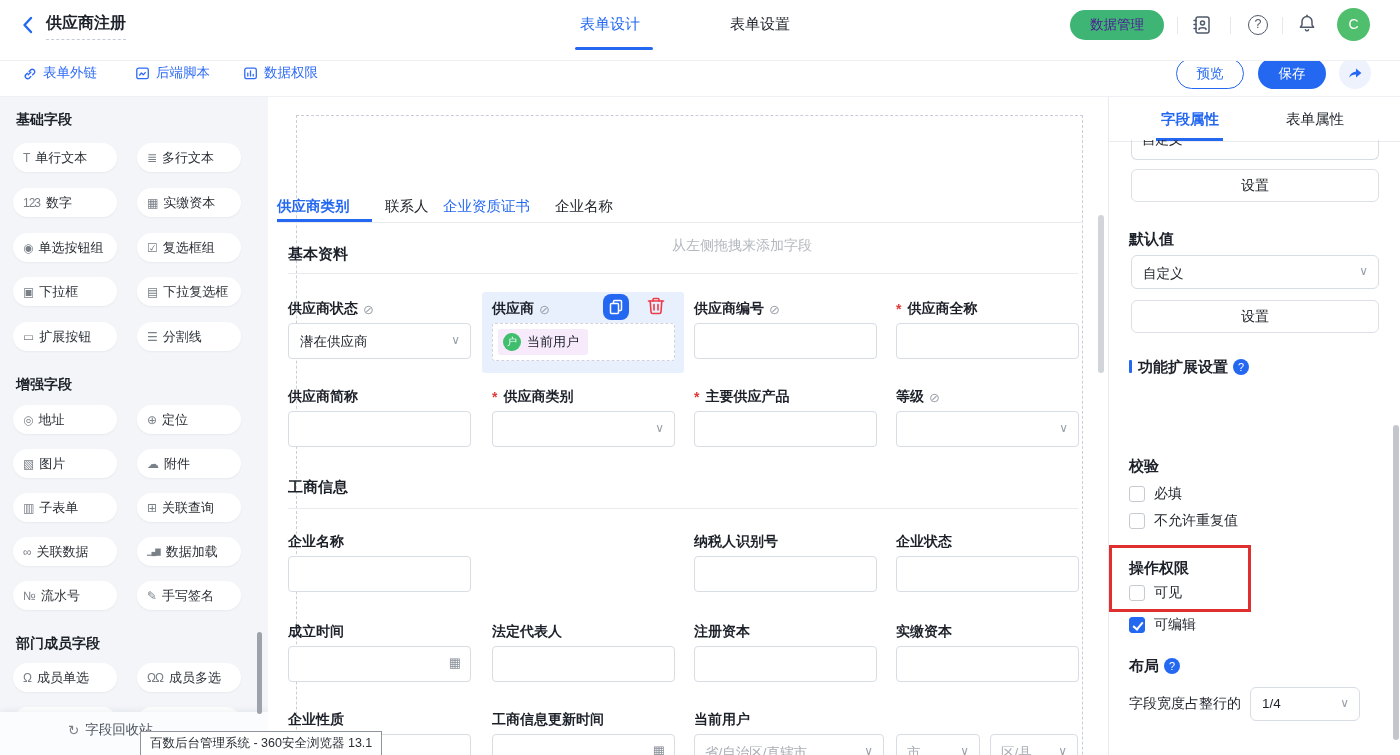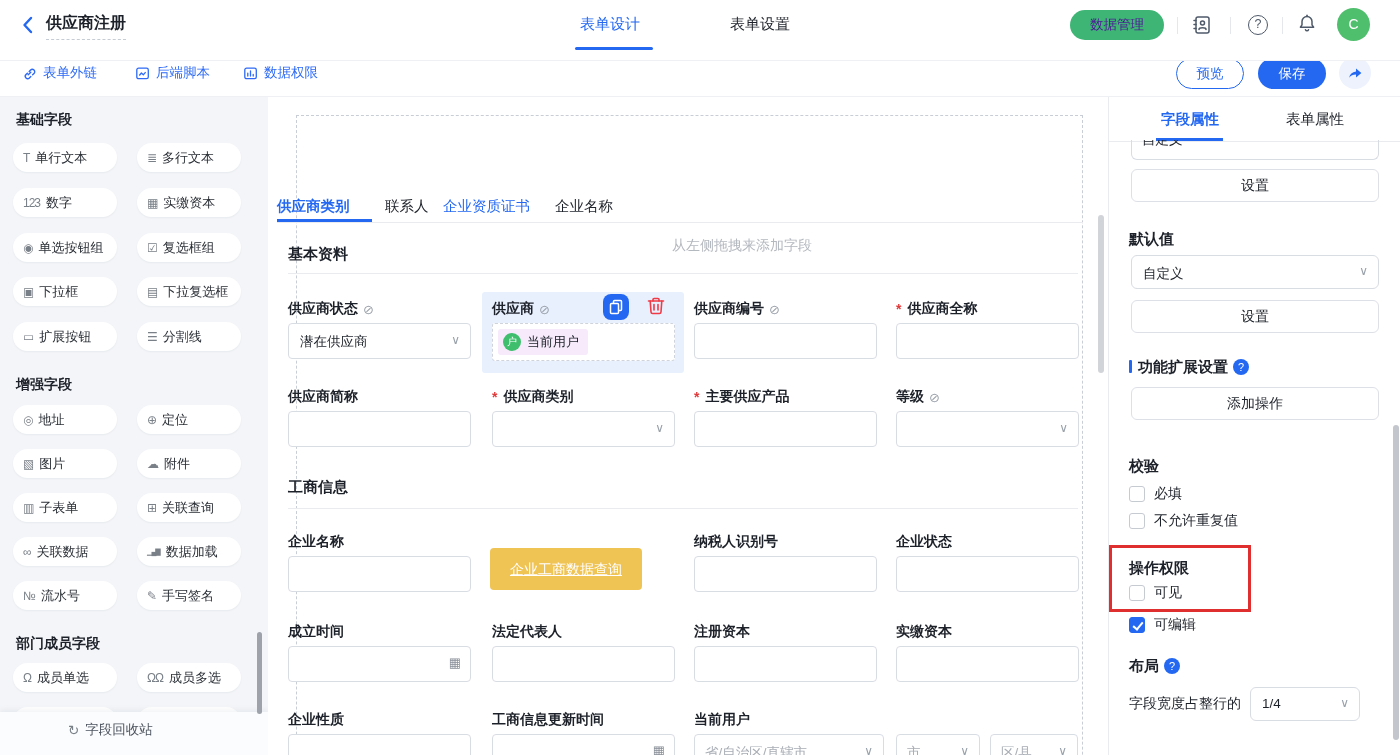--- a/index.html
+++ b/index.html
@@ -348,21 +348,20 @@
         <span class="chev">∨</span>
       </div>
 
     <div class="sec-h" style="left:20px;top:381px">工商信息</div>
     <div class="hline" style="top:411px"></div>
 
     <div class="lblrow" style="left:20px;top:436px">
         <span>企业名称</span>
       </div>
     <div class="inp" style="left:20px;top:459px"></div>
-    <div class="btn-yellow">企业工商数据查询</div>
     <div class="lblrow" style="left:426px;top:436px">
         <span>纳税人识别号</span>
       </div>
     <div class="inp" style="left:426px;top:459px"></div>
     <div class="lblrow" style="left:628px;top:436px">
         <span>企业状态</span>
       </div>
     <div class="inp" style="left:628px;top:459px"></div>
 
     <div class="lblrow" style="left:20px;top:526px">
@@ -425,21 +424,20 @@
     <div class="btn-plain" style="top:72px">设置</div>
 
     <div class="rp-h" style="top:133px">默认值</div>
     <div class="rp-sel" style="top:158px">
         <span class="val">自定义</span>
         <span class="chev" style="top:8px">∨</span>
       </div>
     <div class="btn-plain" style="top:203px">设置</div>
 
     <div class="rp-h" style="top:261px"><span class="bluebar"></span><span>功能扩展设置</span><span class="qmark">?</span></div>
-    <div class="btn-plain" style="top:290px">添加操作</div>
 
     <div class="rp-h" style="top:360px">校验</div>
     <div class="cbrow" style="top:388px">
         <span class="cb"></span>
         <span>必填</span>
       </div>
     <div class="cbrow" style="top:415px">
         <span class="cb"></span>
         <span>不允许重复值</span>
       </div>
@@ -460,14 +458,15 @@
       <span>字段宽度占整行的</span>
       <span class="mini-sel">
           <span class="val" style="top:8px">1/4</span>
           <span class="chev" style="top:8px">∨</span>
         </span>
     </div>
 
     <div class="rp-thumb"></div>
   </div>
 
+  <div class="tip">百数后台管理系统 - 360安全浏览器 13.1</div>
 
 </div>
 
 </body></html>

